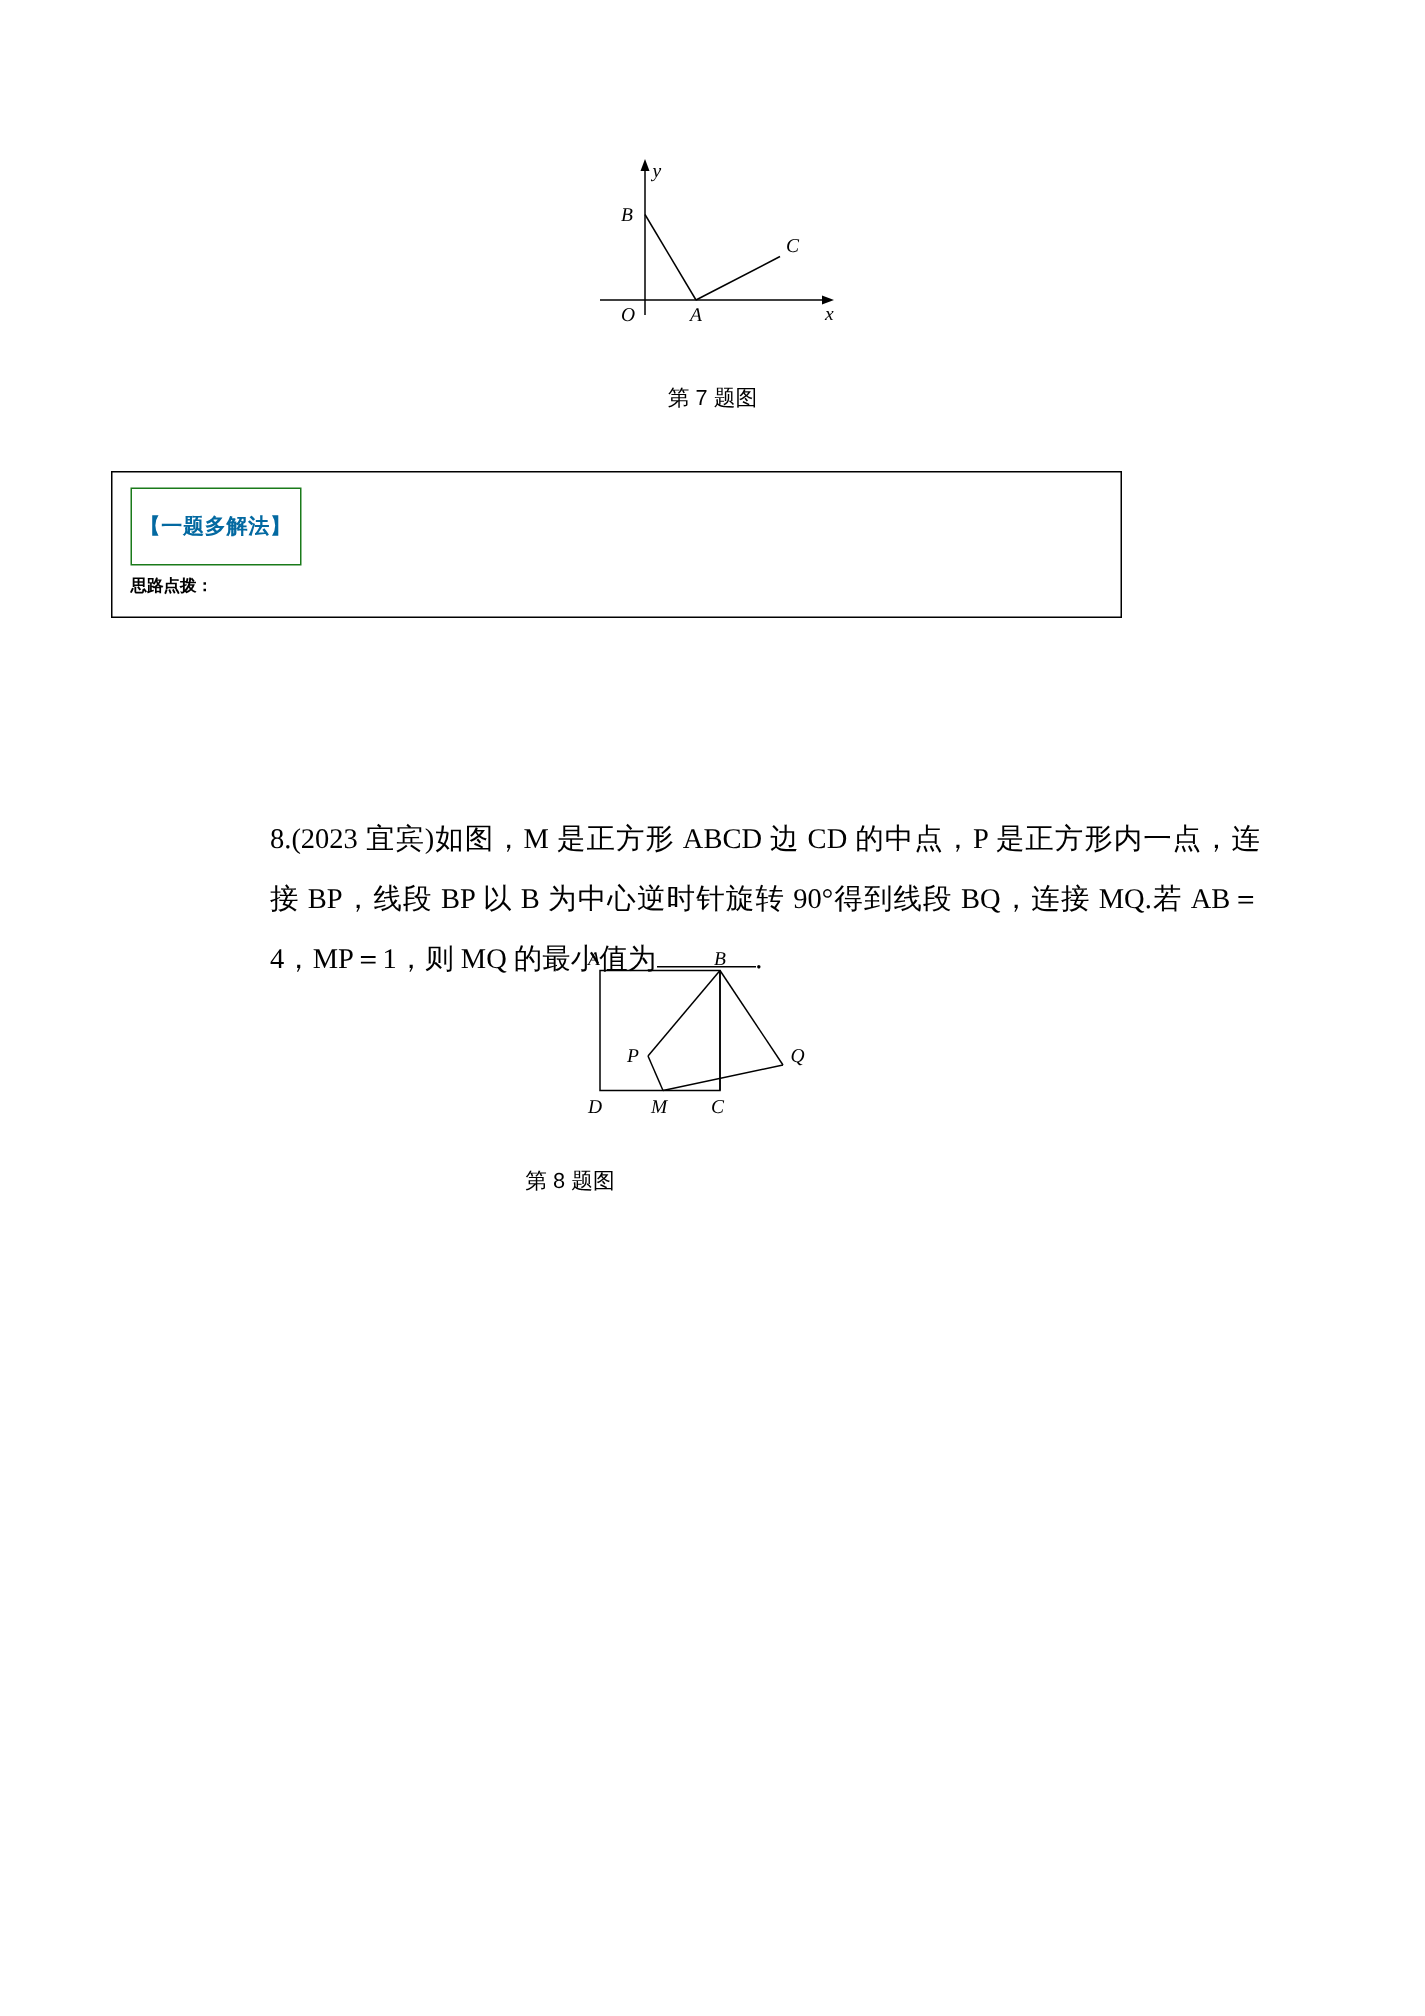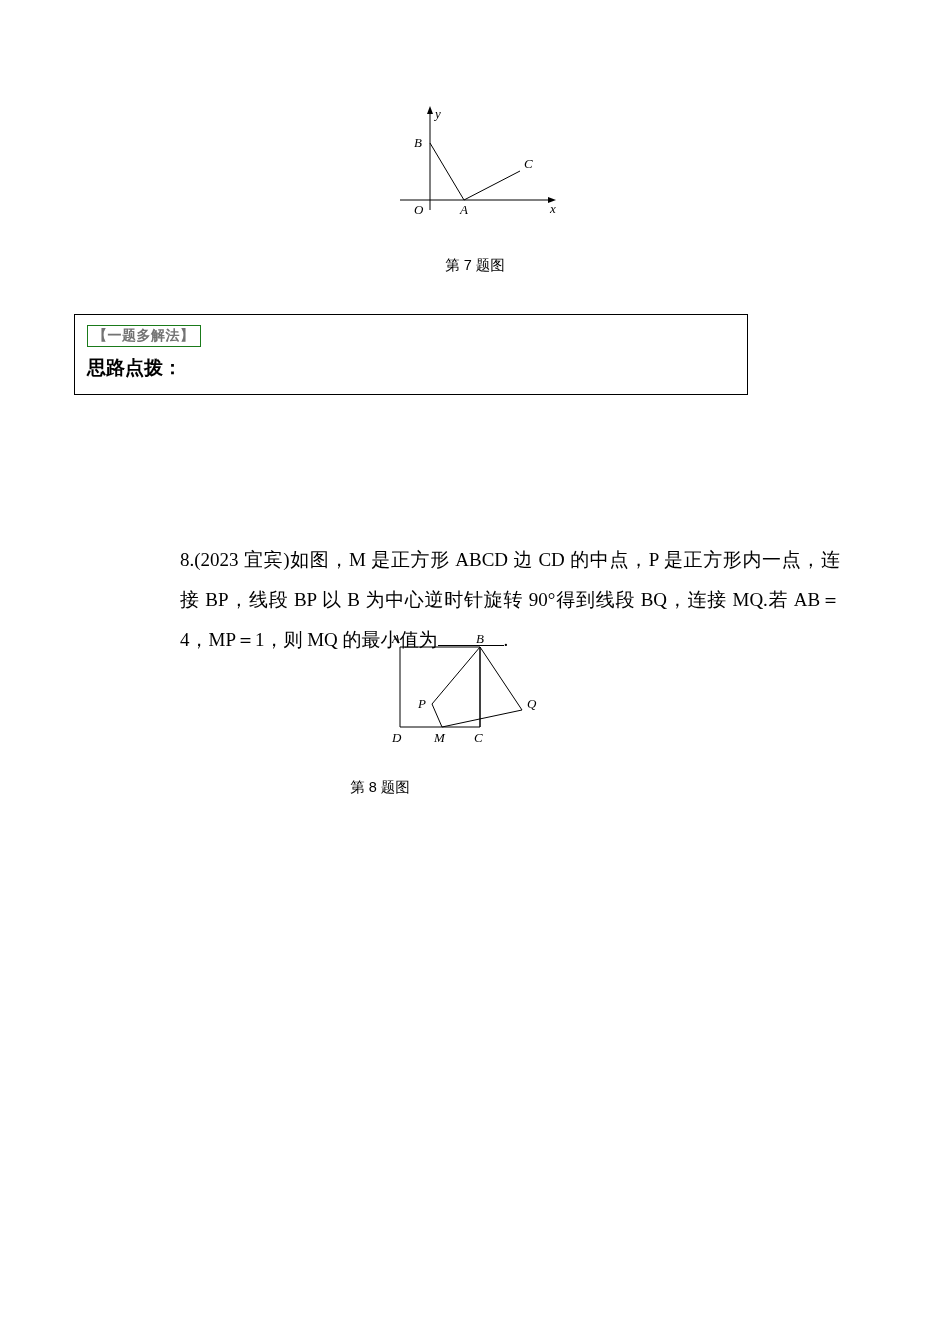--- a/index.html
+++ b/index.html
@@ -46,31 +46,31 @@
     left: 74px;
     top: 314px;
     width: 674px;
     border: 1px solid #000000;
     box-sizing: border-box;
     padding: 10px 12px 10px 12px;
   }
   .ms-tag {
     display: inline-block;
     background: #ffffff;
-    color: #737373;
+    color: #0369a1;
     font-weight: bold;
     font-size: 14px;
     font-family: "Liberation Sans", sans-serif;
     border: 1.6px solid #1a7a1a;
-    padding: 1px 5px;
+    padding: 16px 5px;
     letter-spacing: 0.5px;
     margin-bottom: 6px;
   }
   .ms-line {
-    font-size: 19px;
+    font-size: 11px;
     font-weight: bold;
     line-height: 1.62;
     font-family: "Liberation Serif", serif;
     text-align: justify;
   }
   .ms-line .lbl { font-weight: bold; }
 
   
   .q8 {
     position: absolute;

